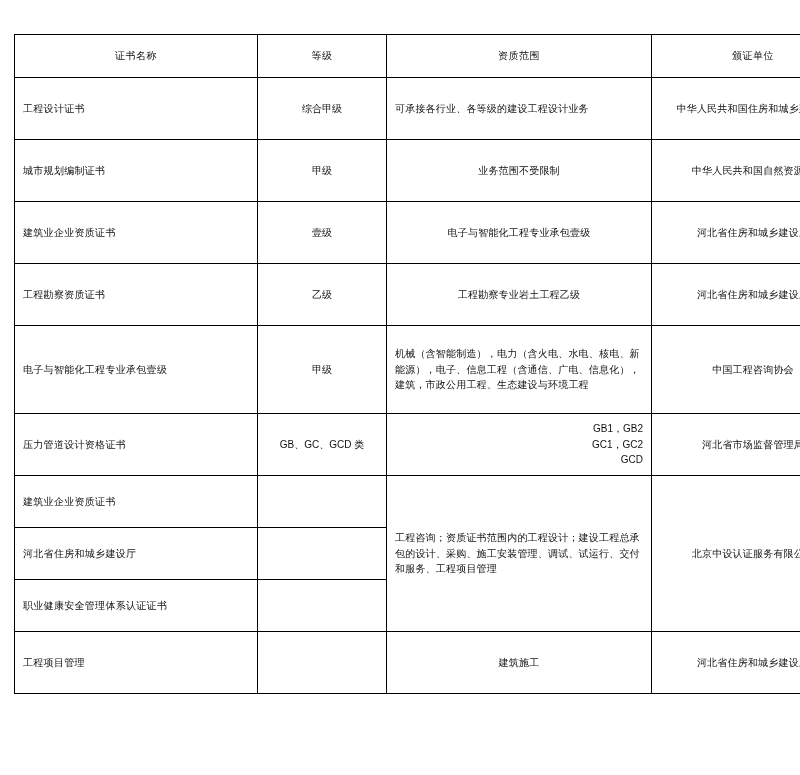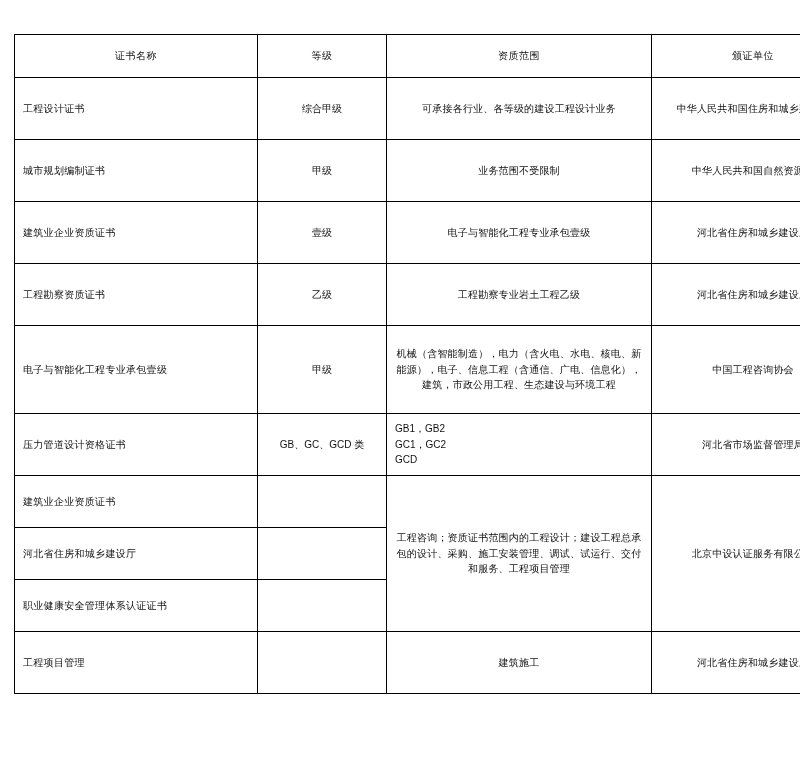--- a/index.html
+++ b/index.html
@@ -59,32 +59,31 @@
     font-size: 13.5px;
     letter-spacing: 0.3px;
   }
   .level-cell {
     text-align: center;
     font-size: 13.5px;
   }
   .scope-cell {
     font-size: 13px;
     letter-spacing: 0.2px;
-    text-align: center;
   }
   .issuer-cell {
     text-align: center;
     font-size: 13px;
     letter-spacing: 0.2px;
   }
   .r-tall { height: 62px; }
   .r-std { height: 52px; }
   .r-big { height: 88px; }
   .scope-center {
-    text-align: left;
+    text-align: right;
     white-space: pre-line;
     font-size: 13px;
     line-height: 1.6;
     margin-top: 42px;
   }
 </style>
 </head>
 <body>
 
 <div class="page">

